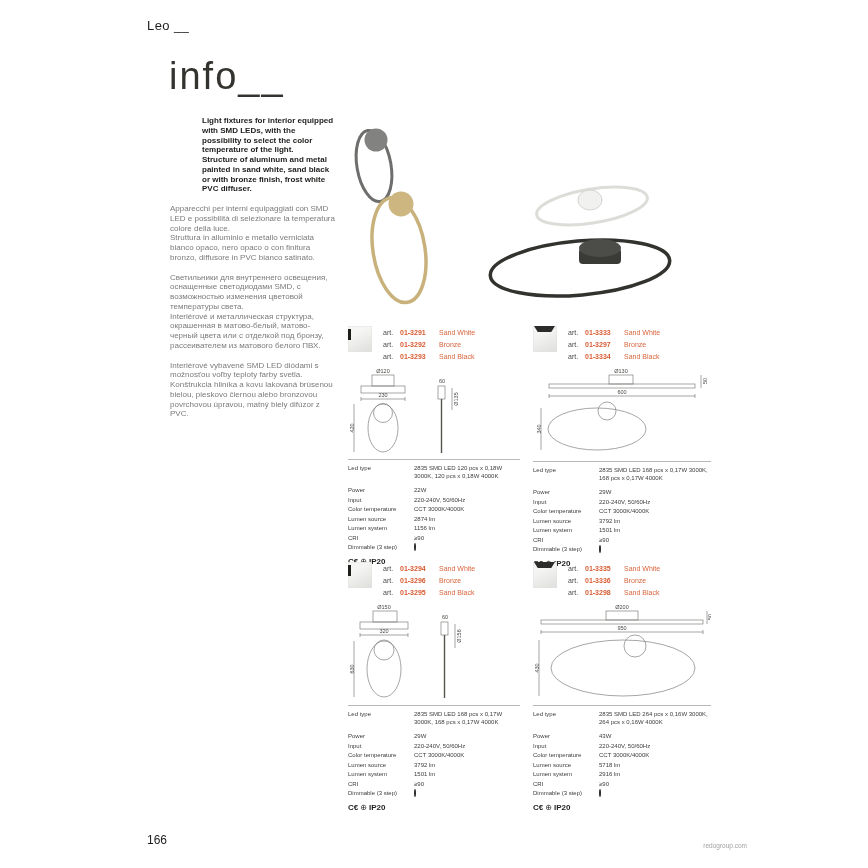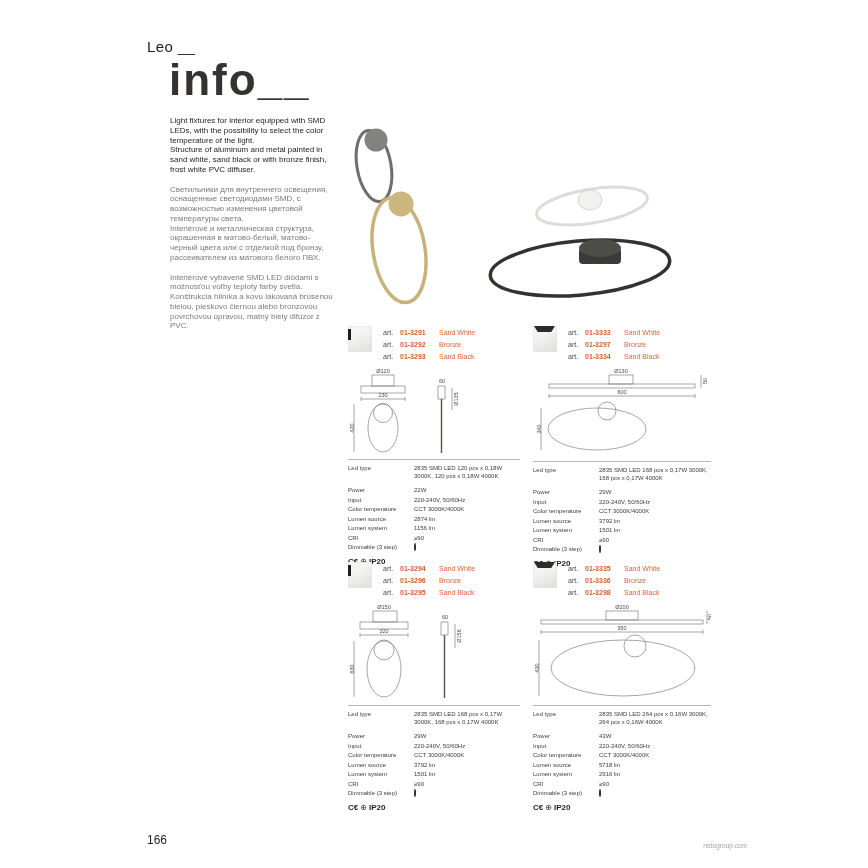--- a/index.html
+++ b/index.html
@@ -1,25 +1,25 @@
 <!DOCTYPE html>
 <html><head>
 <meta charset="utf-8">
 <style>
   html,body{margin:0;padding:0;}
   body{
     width:868px;height:868px;background:#ffffff;position:relative;overflow:hidden;
     font-family:"Liberation Sans", sans-serif;color:#1d1d1b;
   }
   .abs{position:absolute;}
-  .brand{left:147px;top:18px;font-size:15px;letter-spacing:.4px;color:#1d1d1b;margin-top:20px;}
-  .title{left:169px;top:55px;font-size:44px;letter-spacing:2px;color:#343330;font-weight:700;}
+  .brand{left:147px;top:18px;font-size:13px;letter-spacing:.4px;color:#1d1d1b;}
+  .title{left:169px;top:55px;font-size:38px;letter-spacing:2px;color:#343330;font-weight:400;}
   .descs{left:170px;top:116px;width:166px;}
   .desc{font-size:8px;line-height:1.22;color:#7b7b79;margin:0 0 10px;white-space:pre-line;}
-  .desc.en{color:#1d1d1b;font-weight:400;}
+  .desc.en{color:#1d1d1b;font-weight:700;margin-left:32px;}
   .hero{left:340px;top:108px;}
   .product{position:absolute;width:172px;}
   #q1{left:348px;top:326px;}
   #q2{left:533px;top:326px;width:178px;}
   #q3{left:348px;top:562px;}
   #q4{left:533px;top:562px;width:178px;}
   .art-block{display:flex;gap:11px;}
   .cube{width:24px;height:26px;flex:none;position:relative;
     background:linear-gradient(155deg,#f5f5f3 30%,#dededc 100%);box-shadow:inset 0 0 0 .5px #e2e2e0;}
   .cube.wall::before{content:"";position:absolute;left:0;top:3px;width:3px;height:11px;background:#1d1d1b;}
@@ -47,20 +47,22 @@
 </style>
 </head>
 <body>
 
 <div class="abs brand">Leo __</div>
 <div class="abs title">info__</div>
 
 <div class="abs descs">
   <p class="desc en">Light fixtures for interior equipped with SMD LEDs, with the possibility to select the color temperature of the light.
 Structure of aluminum and metal painted in sand white, sand black or with bronze finish, frost white PVC diffuser.</p>
+  <p class="desc">Apparecchi per interni equipaggiati con SMD LED e possibilità di selezionare la temperatura colore della luce.
+Struttura in alluminio e metallo verniciata bianco opaco, nero opaco o con finitura bronzo, diffusore in PVC bianco satinato.</p>
   <p class="desc">Светильники для внутреннего освещения, оснащенные светодиодами SMD, с возможностью изменения цветовой температуры света.
 Interiérové и металлическая структура, окрашенная в матово-белый, матово-черный цвета или с отделкой под бронзу, рассеивателем из матового белого ПВХ.</p>
   <p class="desc">Interiérové vybavené SMD LED diódami s možnosťou voľby teploty farby svetla.
 Konštrukcia hliníka a kovu lakovaná brúsenou bielou, pieskovo čiernou alebo bronzovou povrchovou úpravou, matný biely difúzor z PVC.</p>
 </div>
 
 <svg class="abs hero" width="380" height="225" viewBox="0 0 380 225">
   <g>
     <ellipse cx="34" cy="58" rx="17" ry="36" transform="rotate(-10 34 58)" fill="none" stroke="#6e6e6c" stroke-width="3"></ellipse>
     <circle cx="36" cy="32" r="11.5" fill="#828280"></circle>

